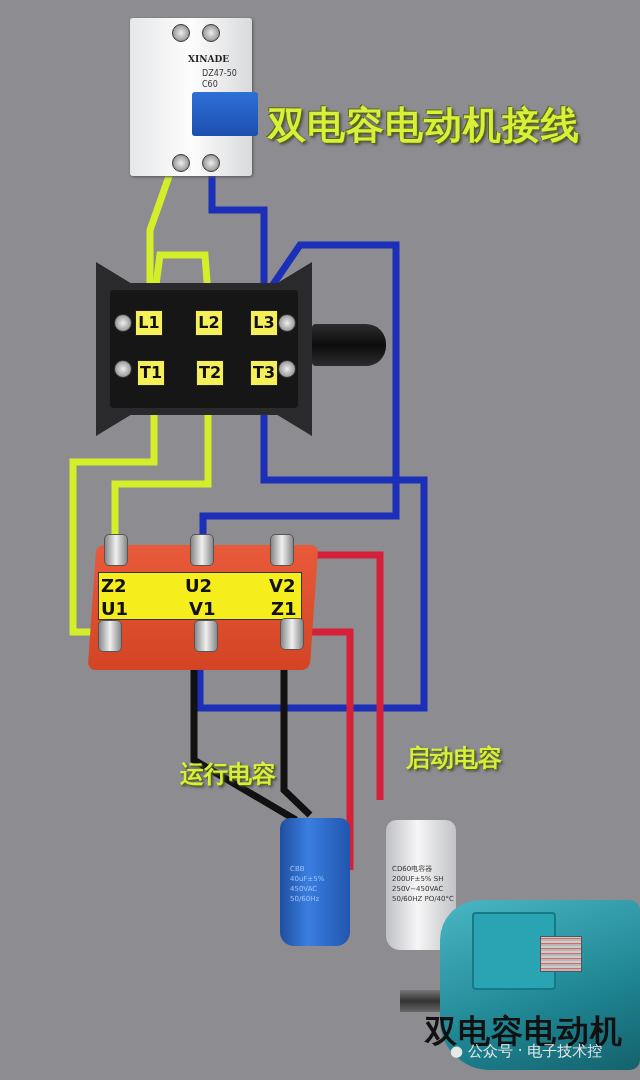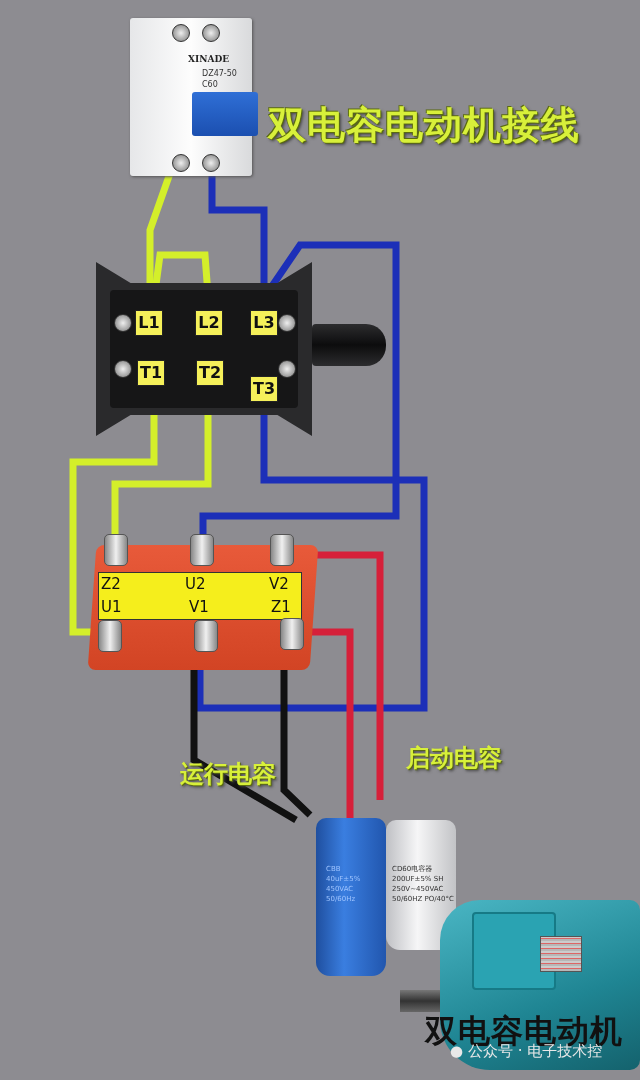--- a/index.html
+++ b/index.html
@@ -13,23 +13,23 @@
   .breaker .brand{position:absolute;left:58px;top:36px;font-size:9px;font-weight:bold;color:#222;font-family:"DejaVu Serif",serif;}
   .breaker .model{position:absolute;left:72px;top:50px;font-size:8px;color:#333;line-height:11px;}
   .breaker .lever{position:absolute;left:62px;top:74px;width:66px;height:44px;background:linear-gradient(180deg,#2f6fd6,#1b4fb0);border-radius:3px;}
   .screw{position:absolute;width:16px;height:16px;border-radius:50%;background:radial-gradient(circle,#eee,#777);border:1px solid #333;}
   .switch-body{left:96px;top:262px;width:216px;height:174px;background:#2a2a2c;clip-path:polygon(0 0,16% 12%,84% 12%,100% 0,100% 100%,84% 88%,16% 88%,0 100%);}
   .switch-block{left:110px;top:290px;width:188px;height:118px;background:#161617;border-radius:4px;}
   .knob{left:312px;top:324px;width:74px;height:42px;background:linear-gradient(180deg,#2c2c2e,#0c0c0d,#2c2c2e);border-radius:4px 20px 20px 4px;}
   .term-label{position:absolute;width:26px;height:24px;background:#f5f05a;border:1px solid #222;color:#111;font-weight:bold;font-size:16px;line-height:24px;text-align:center;}
   .block-base{left:92px;top:545px;width:222px;height:125px;background:linear-gradient(180deg,#e85a3a,#d24424);border-radius:8px;transform:skewX(-4deg);}
   .label-bar{left:98px;top:572px;width:202px;height:46px;background:#f5ee1c;border:1px solid #333;}
-  .stud-label{position:absolute;font-size:15px;font-weight:normal;color:#111;text-align:right;}
+  .stud-label{position:absolute;font-size:18px;font-weight:bold;color:#111;text-align:right;}
   .stud{position:absolute;width:22px;height:30px;background:linear-gradient(90deg,#888,#f0f0f0,#888);border-radius:5px;border:1px solid #555;}
-  .cap-run{left:280px;top:818px;width:70px;height:158px;background:linear-gradient(90deg,#1f4f9f,#3a7ee0 40%,#2156ae);border-radius:10px 10px 14px 14px;margin-left:36px;}
+  .cap-run{left:280px;top:818px;width:70px;height:128px;background:linear-gradient(90deg,#1f4f9f,#3a7ee0 40%,#2156ae);border-radius:10px 10px 14px 14px;}
   .cap-start{left:386px;top:820px;width:70px;height:130px;background:linear-gradient(90deg,#bfc0c4,#f6f6f7 45%,#c2c3c6);border-radius:10px 10px 14px 14px;}
   .cap-text{position:absolute;font-size:7px;line-height:10px;color:#1a2c60;white-space:nowrap;}
   .motor{left:440px;top:900px;width:200px;height:170px;background:linear-gradient(160deg,#4ab6c4,#1f8593 60%,#14626d);border-radius:40px 10px 10px 50px;}
   .motor-box{left:472px;top:912px;width:80px;height:74px;background:#2aa3b2;border:2px solid #167a86;border-radius:4px;}
   .nameplate{left:540px;top:936px;width:40px;height:34px;background:repeating-linear-gradient(0deg,#b7b7b7 0 2px,#d66 2px 3px,#ccc 3px 5px);border:1px solid #555;}
   .shaft{left:400px;top:990px;width:48px;height:22px;background:linear-gradient(180deg,#777,#333,#666);}
   .motor-caption{left:425px;top:1010px;font-size:32px;font-weight:bold;color:#111;letter-spacing:1px;}
   .watermark{left:450px;top:1042px;font-size:15px;color:#e8e8e8;}
 </style>
 </head>
@@ -79,21 +79,21 @@
 <div class="abs switch-block">
   <div class="screw" style="left:4px;top:24px;"></div>
   <div class="screw" style="left:168px;top:24px;"></div>
   <div class="screw" style="left:4px;top:70px;"></div>
   <div class="screw" style="left:168px;top:70px;"></div>
   <div class="term-label" style="left:25px;top:20px;">L1</div>
   <div class="term-label" style="left:85px;top:20px;">L2</div>
   <div class="term-label" style="left:140px;top:20px;">L3</div>
   <div class="term-label" style="left:27px;top:70px;">T1</div>
   <div class="term-label" style="left:86px;top:70px;">T2</div>
-  <div class="term-label" style="left:140px;top:70px;margin-top:16px;">T3</div>
+  <div class="term-label" style="left:140px;top:70px;">T3</div>
 </div>
 <div class="abs knob"></div>
 
 <div class="abs block-base"></div>
 <div class="stud" style="left:104px;top:534px;"></div>
 <div class="stud" style="left:190px;top:534px;"></div>
 <div class="stud" style="left:270px;top:534px;"></div>
 <div class="abs label-bar">
   <div class="stud-label" style="left:2px;top:2px;">Z2</div>
   <div class="stud-label" style="left:86px;top:2px;">U2</div>

